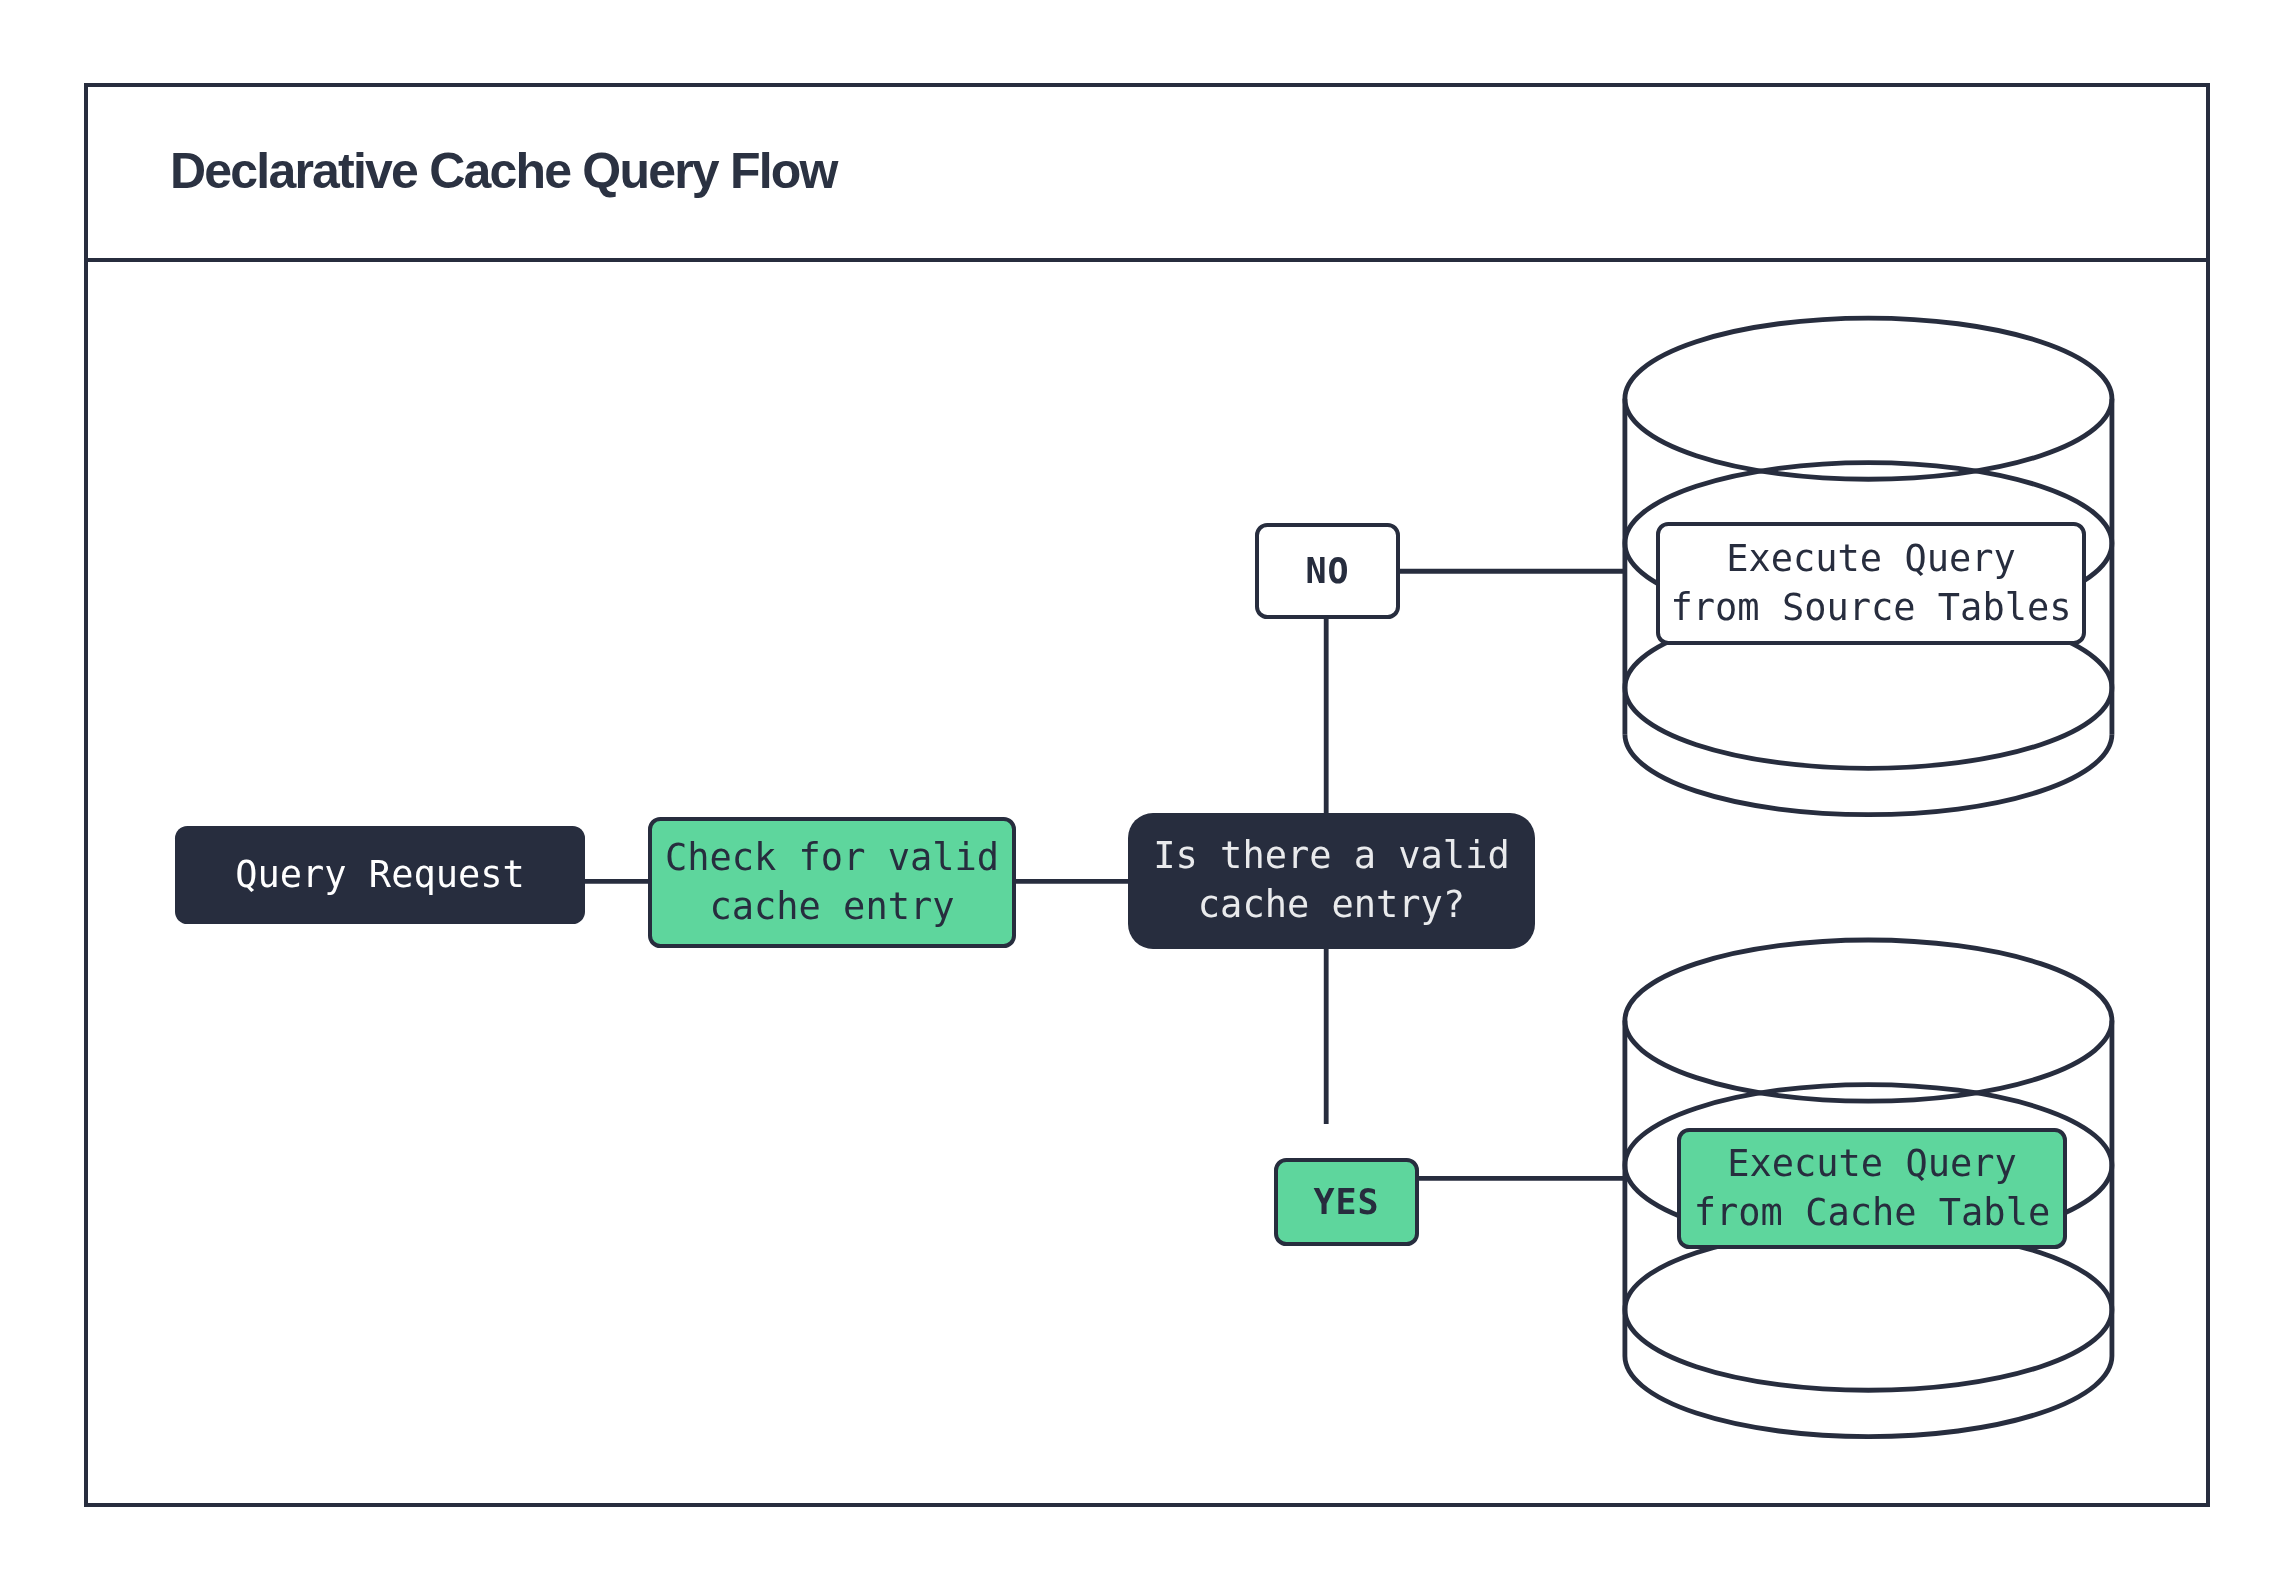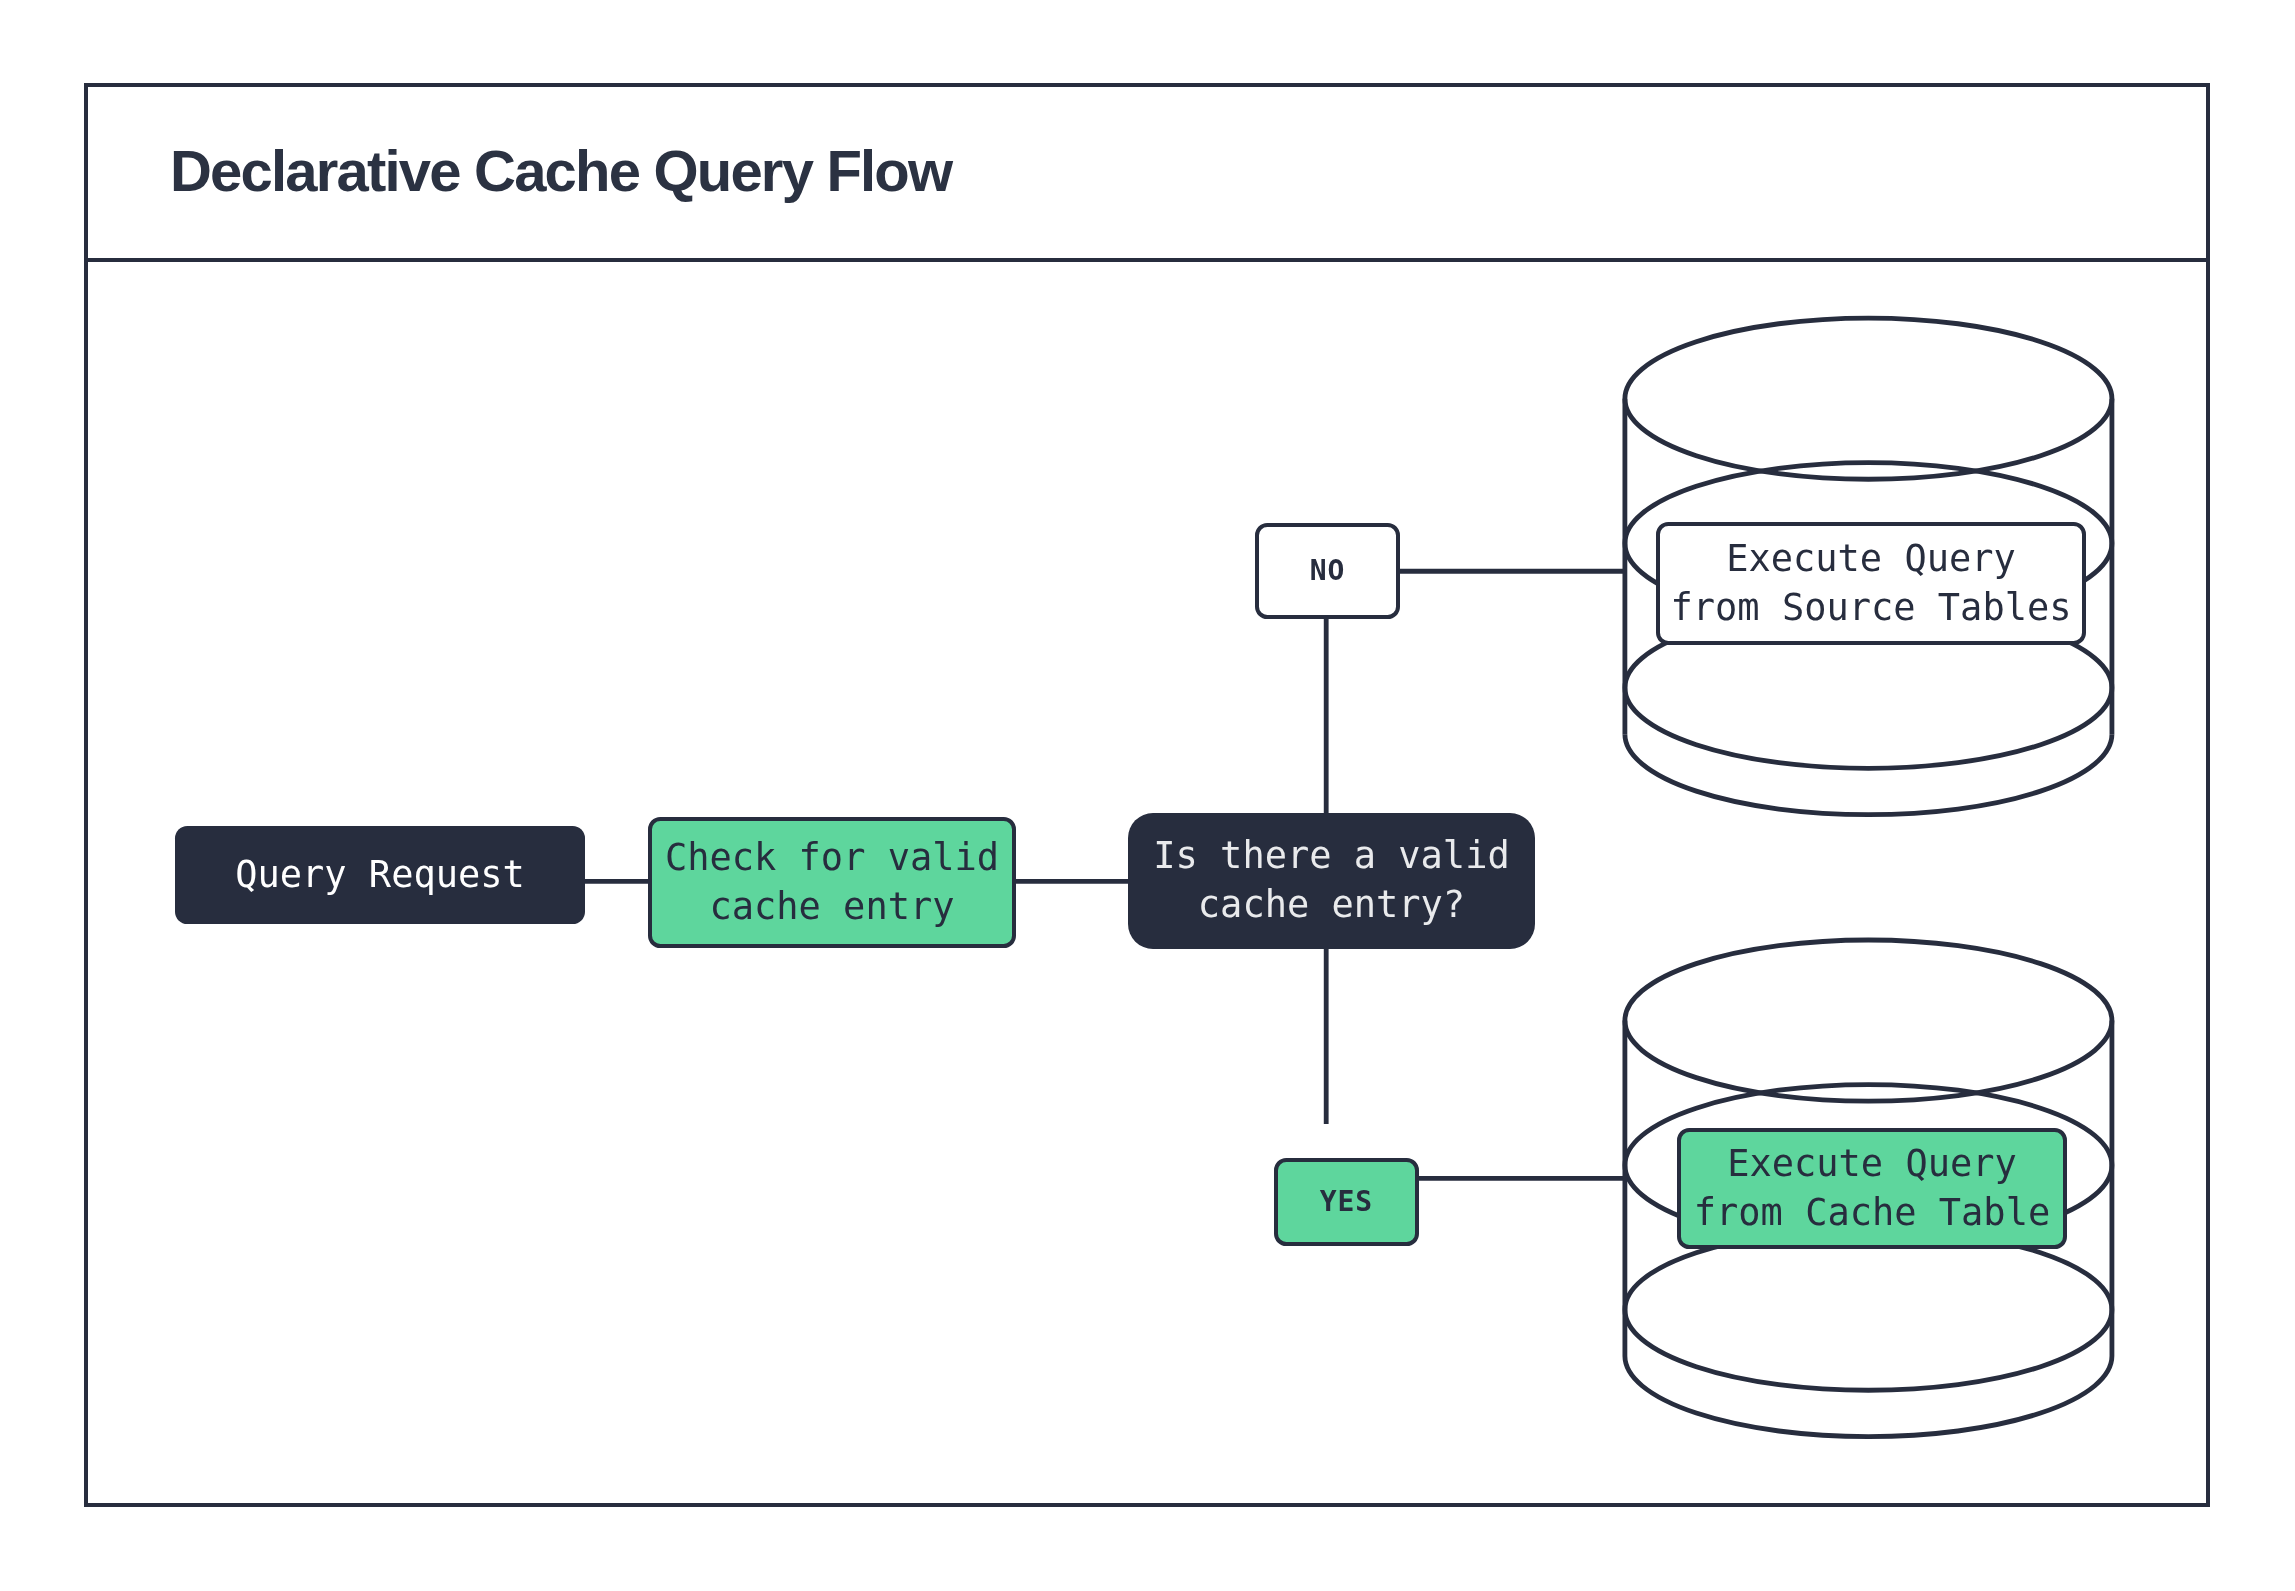--- a/index.html
+++ b/index.html
@@ -23,42 +23,42 @@
   }
   .title-band{
     position:absolute;left:84px;top:83px;width:2126px;height:179px;
     border-bottom:4.4px solid var(--dark-navy);
     box-sizing:border-box;
     display:flex;align-items:center;
   }
   .title{
     font-family:"Liberation Sans", sans-serif;
     font-weight:700;
-    font-size:58px;
+    font-size:50px;
     letter-spacing:-1.8px;
     color:#2b3242;
     padding-left:86px;
     white-space:nowrap;
   }
   svg.layer{position:absolute;left:0;top:0;width:2295px;height:1591px;}
   .stroke{stroke:var(--dark-navy);stroke-width:5.5;fill:none;}
   .node{
     position:absolute;
     box-sizing:border-box;
     display:flex;align-items:center;justify-content:center;
     text-align:center;
     border-radius:12.3px;
     font-size:37px;
     line-height:1.32;
     white-space:pre-line;
   }
   .node.dark{background:var(--dark-navy);color:var(--light-text);}
   .node.green{background:var(--green);color:var(--dark-navy);border:4.4px solid var(--dark-navy);}
   .node.white{background:var(--background);color:var(--dark-navy);border:4.4px solid var(--dark-navy);}
-  .node.small{font-weight:700;font-size:28px;letter-spacing:0.9px;}
+  .node.small{font-weight:700;font-size:35px;letter-spacing:0.9px;}
   #node-query{left:175px;top:826px;width:410px;height:98px;color:#ffffff;}
   #node-check{left:648px;top:817px;width:368px;height:131px;}
   #node-decision{left:1128px;top:813px;width:407px;height:136px;border-radius:25px;}
   #node-no{left:1255px;top:523px;width:145px;height:96px;}
   #node-yes{left:1274px;top:1122px;width:145px;height:88px;margin-top:36px;}
   #node-exec-source{left:1656px;top:522px;width:430px;height:123px;}
   #node-exec-cache{left:1677px;top:1128px;width:390px;height:121px;}
 </style>
 </head>
 <body>

